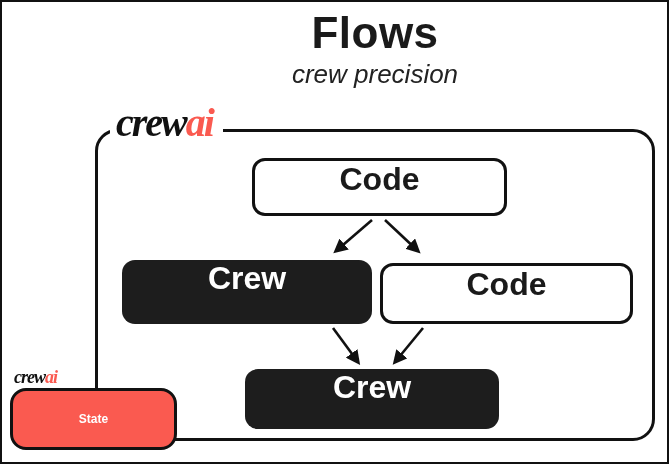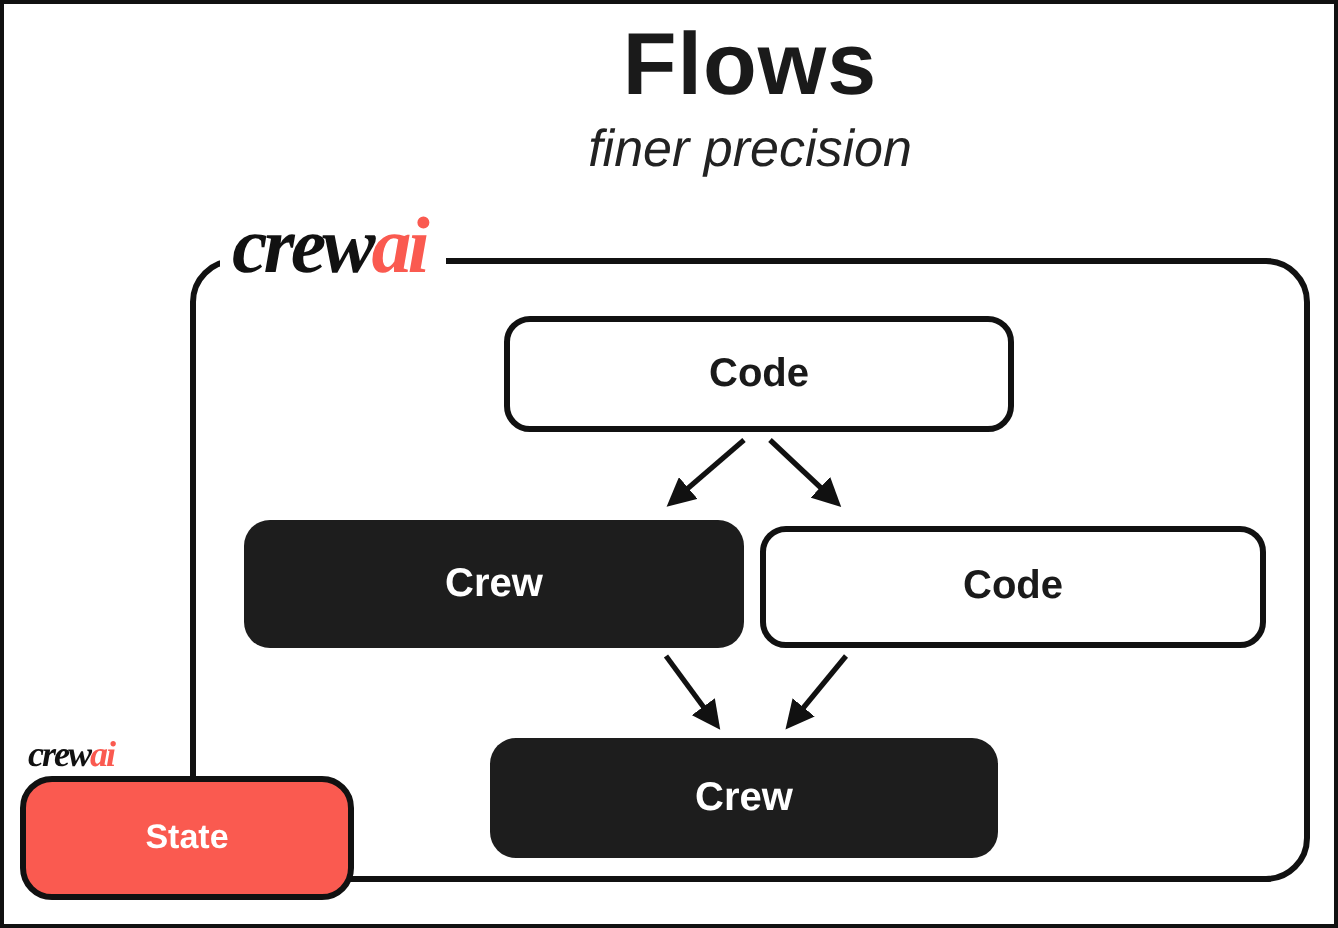--- a/index.html
+++ b/index.html
@@ -35,44 +35,44 @@
   .logo .logo-ai{color:var(--brand-red,#FA5A50);}
   .logo-big{
     position:absolute;left:108px;top:99px;font-size:40px;
     background:#fff;padding:2px 10px 4px 6px;z-index:3;
   }
   .logo-small{
     position:absolute;left:12px;top:366px;font-size:18px;
     letter-spacing:-1px;z-index:5;
   }
   .node{
-    position:absolute;display:flex;align-items:center;justify-content:center;
-    font-size:20px;font-weight:bold;z-index:2;border-radius:13px;
+    position:absolute;display:flex;align-items:flex-start;justify-content:center;
+    font-size:32px;font-weight:bold;z-index:2;border-radius:13px;
   }
   .node.outline{background:#fff;border:3px solid #111;color:#1a1a1a;}
   .node.filled{background:var(--node-fill,#1d1d1d);color:#fff;}
   .node-code-top{left:250px;top:156px;width:255px;height:58px;}
   .node-crew-left{left:120px;top:258px;width:250px;height:64px;}
   .node-code-right{left:378px;top:261px;width:253px;height:61px;}
   .node-crew-bottom{left:243px;top:367px;width:254px;height:60px;}
   .state-box{
     position:absolute;left:8px;top:386px;width:167px;height:62px;
     background:var(--brand-red,#FA5A50);border:3px solid #111;border-radius:16px;
     display:flex;align-items:center;justify-content:center;
-    color:#fff;font-size:17px;font-weight:bold;z-index:4;text-align:right;
+    color:#fff;font-size:12px;font-weight:bold;z-index:4;text-align:right;
   }
   .arrows{position:absolute;left:0;top:0;width:669px;height:464px;z-index:2;pointer-events:none;}
 </style>
 </head>
 <body>
 
 <div class="stage">
 
   <div class="page-title">Flows</div>
-  <div class="page-subtitle">finer precision</div>
+  <div class="page-subtitle">crew precision</div>
 
   <div class="main-frame"></div>
 
   <div class="logo logo-big"><span>crew</span><span class="logo-ai">ai</span></div>
 
   <svg class="arrows" viewBox="0 0 669 464" xmlns="http://www.w3.org/2000/svg">
     <defs>
       <marker id="arrow" viewBox="0 0 10 10" refX="7.5" refY="5" markerWidth="5.5" markerHeight="5.5" orient="auto-start-reverse">
         <path d="M0,0 L10,5 L0,10 z" fill="#111"></path>
       </marker>

